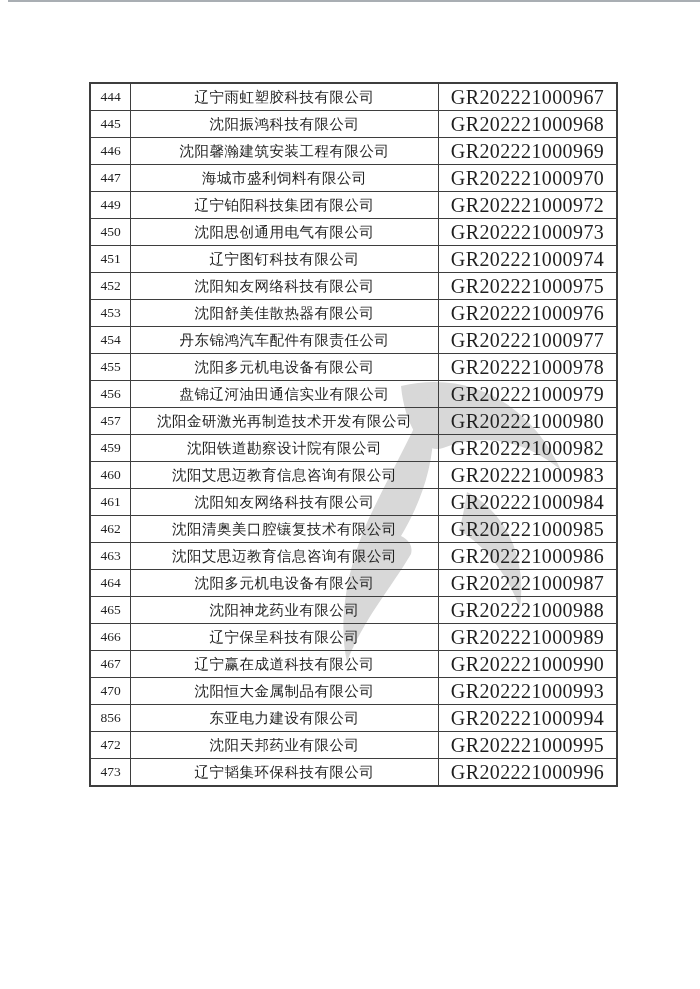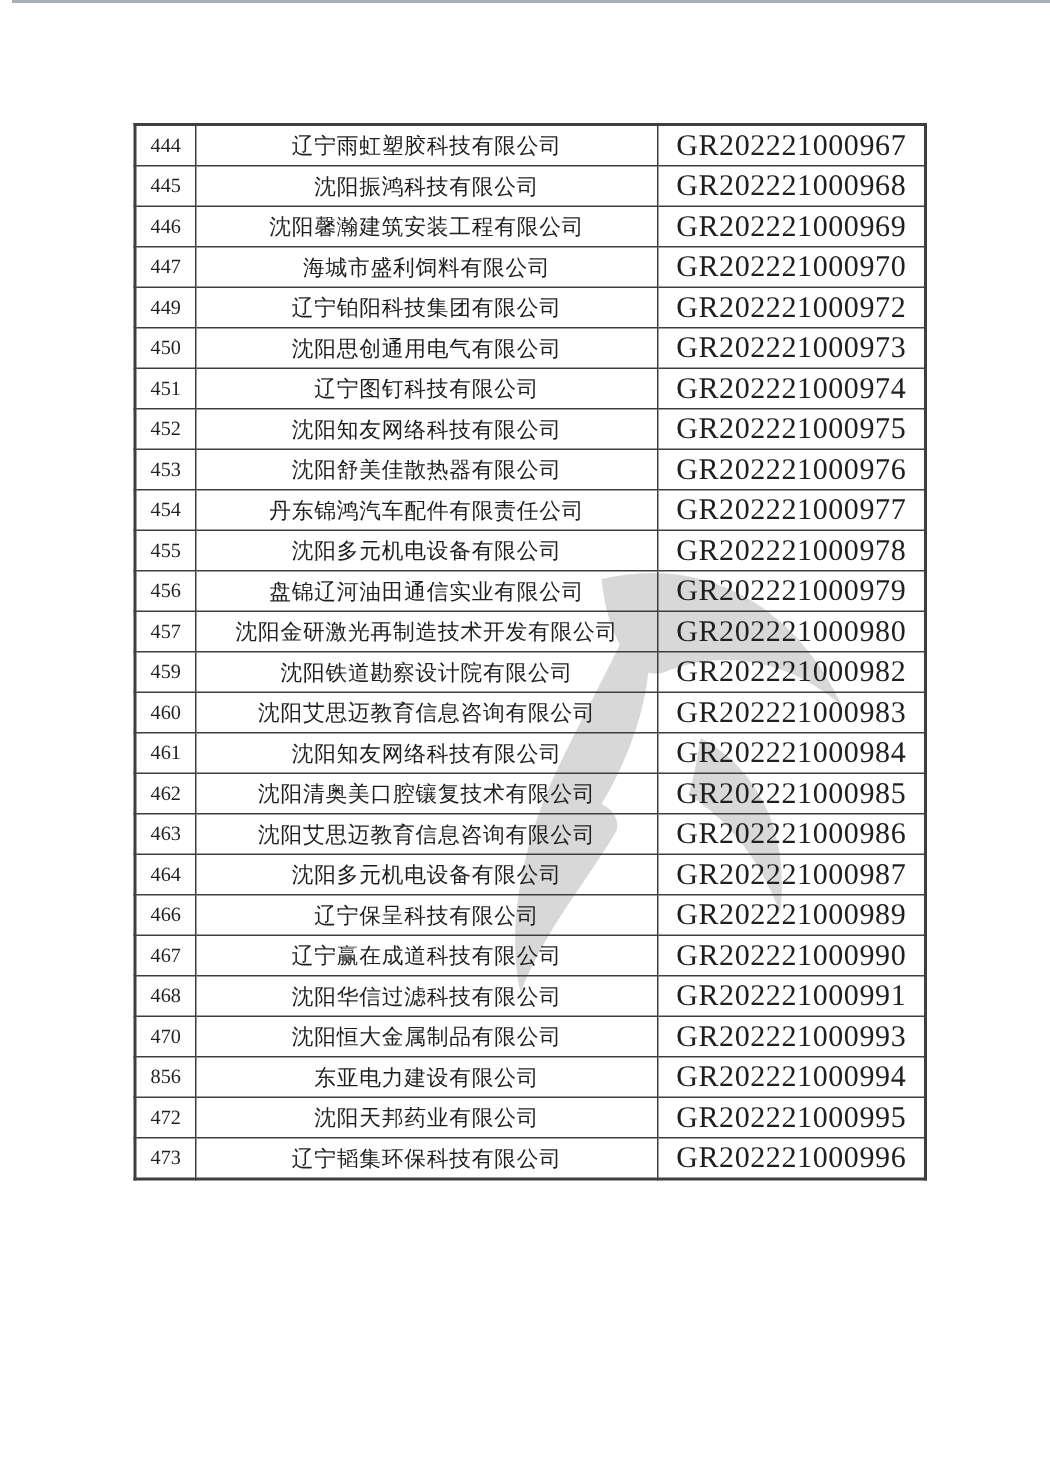--- a/index.html
+++ b/index.html
@@ -177,35 +177,35 @@
       <td class="cell-no">463</td>
       <td class="cell-name">沈阳艾思迈教育信息咨询有限公司</td>
       <td class="cell-code">GR202221000986</td>
     </tr>
         <tr>
       <td class="cell-no">464</td>
       <td class="cell-name">沈阳多元机电设备有限公司</td>
       <td class="cell-code">GR202221000987</td>
     </tr>
         <tr>
+      <td class="cell-no">465</td>
+      <td class="cell-name">沈阳神龙药业有限公司</td>
+      <td class="cell-code">GR202221000988</td>
+    </tr>
+        <tr>
       <td class="cell-no">466</td>
       <td class="cell-name">辽宁保呈科技有限公司</td>
       <td class="cell-code">GR202221000989</td>
     </tr>
         <tr>
       <td class="cell-no">467</td>
       <td class="cell-name">辽宁赢在成道科技有限公司</td>
       <td class="cell-code">GR202221000990</td>
     </tr>
         <tr>
-      <td class="cell-no">468</td>
-      <td class="cell-name">沈阳华信过滤科技有限公司</td>
-      <td class="cell-code">GR202221000991</td>
-    </tr>
-        <tr>
       <td class="cell-no">470</td>
       <td class="cell-name">沈阳恒大金属制品有限公司</td>
       <td class="cell-code">GR202221000993</td>
     </tr>
         <tr>
       <td class="cell-no">856</td>
       <td class="cell-name">东亚电力建设有限公司</td>
       <td class="cell-code">GR202221000994</td>
     </tr>
         <tr>

